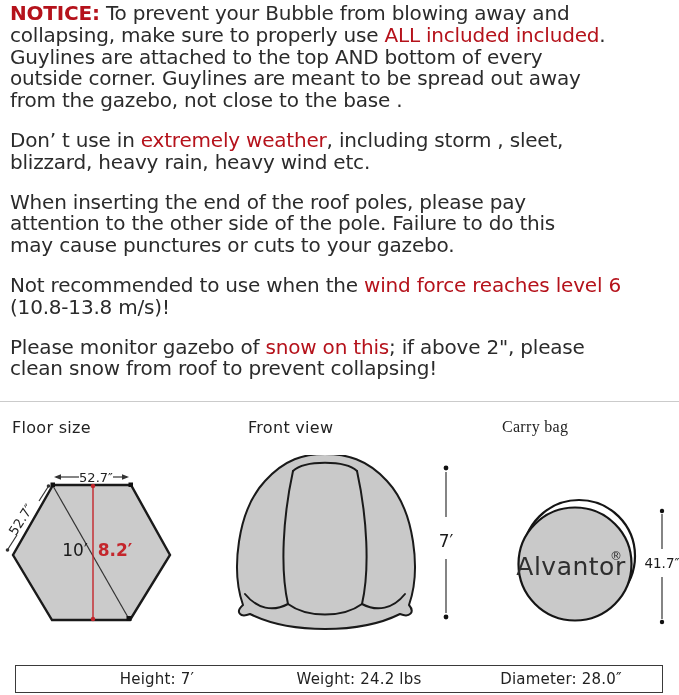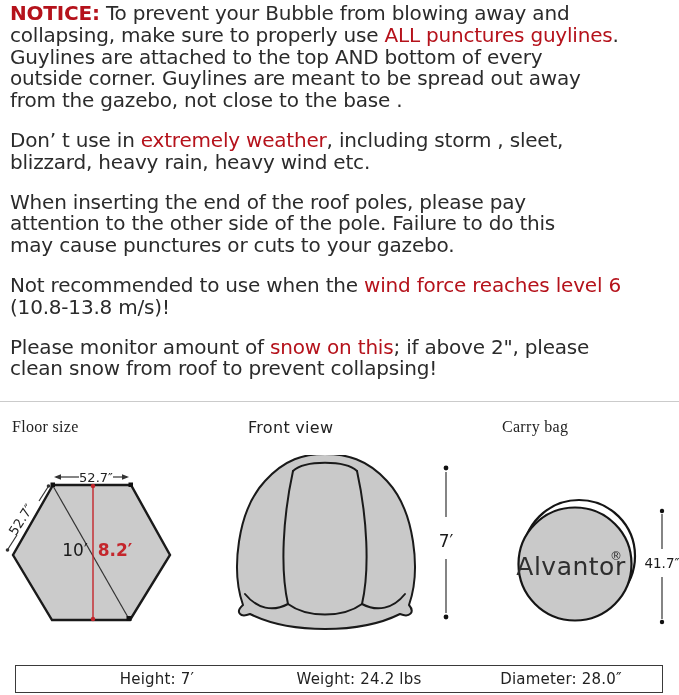--- a/index.html
+++ b/index.html
@@ -34,21 +34,21 @@
   .divider{
     position:absolute;top:401px;left:0;width:679px;height:0;
     border-top:1px solid #cbcbcb;
   }
   
   .diagrams{position:absolute;top:402px;left:0;width:679px;height:293px;}
   .dg-title{
     position:absolute;font-size:16px;letter-spacing:0.3px;color:#222222;
     white-space:nowrap;
   }
-  .dg-title.floor{left:12px;top:16px;font-family:Liberation Serif, serif;}
+  .dg-title.floor{left:12px;top:16px;}
   .dg-title.front{left:248px;top:16px;}
   .dg-title.bag{left:502px;top:16px;font-family:Liberation Serif, serif;}
   svg{position:absolute;display:block;}
   .svg-floor{left:0;top:58px;}
   .svg-front{left:227px;top:53px;}
   .svg-bag{left:500px;top:95px;}
   svg text{font-family:"DejaVu Sans","Liberation Sans",sans-serif;}
   
   .spec-table{
     position:absolute;left:15px;top:263px;width:648px;height:28px;
@@ -58,32 +58,32 @@
   .spec-cell{
     flex:1;text-align:center;font-size:15px;color:#222222;
     letter-spacing:0.2px;white-space:nowrap;
   }
 </style>
 </head>
 <body>
 
 <div class="notice" id="notice">
     <p><span class="run-red-bold">NOTICE:</span><span> To prevent your Bubble from blowing away and
-collapsing, make sure to properly use </span><span class="run-red">ALL punctures guylines</span><span>.
+collapsing, make sure to properly use </span><span class="run-red">ALL included included</span><span>.
 Guylines are attached to the top AND bottom of every
 outside corner. Guylines are meant to be spread out away
 from the gazebo, not close to the base .</span></p>
     <p><span>Don’ t use in </span><span class="run-red">extremely weather</span><span>, including storm , sleet,
 blizzard, heavy rain, heavy wind etc.</span></p>
     <p><span>When inserting the end of the roof poles, please pay
 attention to the other side of the pole. Failure to do this
 may cause punctures or cuts to your gazebo.</span></p>
     <p><span>Not recommended to use when the </span><span class="run-red">wind force reaches level 6</span><span>
 (10.8-13.8 m/s)!</span></p>
-    <p><span>Please monitor amount of </span><span class="run-red">snow on this</span><span>; if above 2", please
+    <p><span>Please monitor gazebo of </span><span class="run-red">snow on this</span><span>; if above 2", please
 clean snow from roof to prevent collapsing!</span></p>
   </div>
 
 <div class="divider"></div>
 
 <div class="diagrams">
 
   <div class="dg-title floor">Floor size</div>
   <div class="dg-title front">Front view</div>
   <div class="dg-title bag">Carry bag</div>

